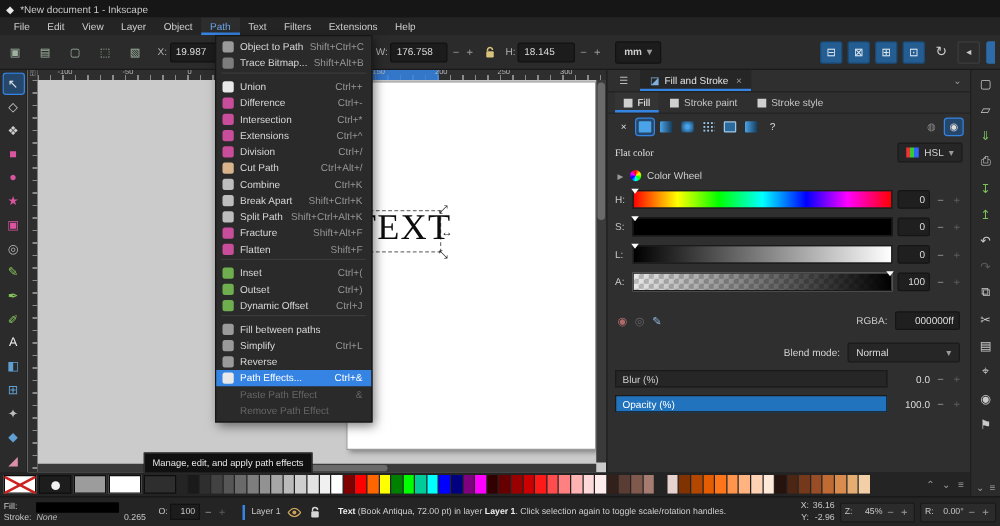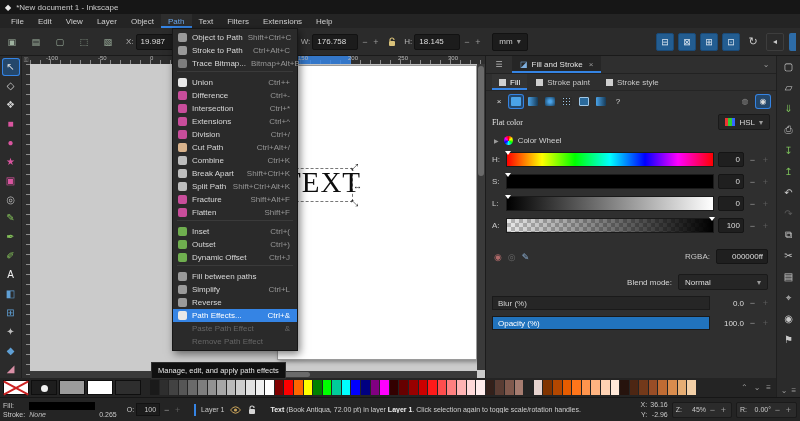--- a/index.html
+++ b/index.html
@@ -19,21 +19,21 @@
   .mb-item.active { color:#6aa5e8; box-shadow:inset 0 -2px 0 #3584e4; background:#2d2d2d; }
 
   
   #toolbar { left:0; top:28px; width:800px; height:28px; background:#2b2b2b; border-bottom:1px solid #1a1a1a; display:flex; align-items:center; gap:4px; padding:0 4px; }
   .tb-ico { width:16px; height:16px; display:flex; align-items:center; justify-content:center; color:#9fb3a0; font-size:9px; border-radius:2px; }
   .fieldgrp { display:flex; align-items:center; gap:2px; margin-left:6px; }
   .fieldgrp .lbl { color:#b5b5b5; }
   .numbox { background:#1c1c1c; border:1px solid #121212; color:#ddd; width:46px; height:16px; display:flex; align-items:center; padding-left:4px; border-radius:2px; }
   .spin { color:#9a9a9a; width:9px; text-align:center; font-size:9px; }
   .spin.dim { color:#5c5c5c; }
-  .unitbox { background:#1c1c1c; border:1px solid #121212; height:18px; display:flex; align-items:center; gap:4px; padding:0 6px; border-radius:2px; color:#ccc; margin-left:6px; }
+  .unitbox { background:#1c1c1c; border:1px solid #121212; height:18px; display:flex; align-items:center; gap:4px; padding:0 6px; border-radius:2px; color:#ccc; margin-left:6px;font-weight:bold; }
   .bluebtn { width:18px; height:18px; background:#235d91; border:1px solid #1a4a77; border-radius:2px; display:flex; align-items:center; justify-content:center; color:#dfe9f2; font-size:9px; }
   .toolbar-right { margin-left:auto; display:flex; align-items:center; gap:5px; }
   .ghostbtn { width:18px; height:18px; border:1px solid #3d3d3d; border-radius:2px; display:flex; align-items:center; justify-content:center; color:#c9c9c9; }
   .sliver { width:7px; height:18px; background:#2d6ca8; border-radius:2px 0 0 2px; }
 
   
   #toolbox { left:0; top:56px; width:22px; height:322px; background:#2b2b2b; border-right:1px solid #1f1f1f; display:flex; flex-direction:column; align-items:center; padding-top:2px; gap:1px; }
   .tool { width:18px; height:18px; display:flex; align-items:center; justify-content:center; font-size:10px; border-radius:3px; }
   .tool.active { background:#24476b; box-shadow:inset 0 0 0 1px #3584e4; }
 
@@ -61,21 +61,21 @@
   .mi-ic { width:9px; height:9px; border-radius:2px; flex:none; }
   .mi-label { color:#d8d8d8; white-space:nowrap; flex:1; }
   .mi-sc { color:#969696; white-space:nowrap; }
   .mi.active { background:#3584e4; }
   .mi.active .mi-label, .mi.active .mi-sc { color:#fff; }
   .mi.disabled .mi-label, .mi.disabled .mi-sc { color:#666; }
   .mi.sep { height:5px; }
   .mi.sep { border-bottom:1px solid #3a3a3a; margin:0 4px 4px 4px; padding:0; height:2px; }
 
   
-  #tooltip { left:115px; top:362px; background:#101010; border:1px solid #2f2f2f; color:#e6e6e6; padding:3px 6px; z-index:50; font-size:7.5px;margin-left:36px; }
+  #tooltip { left:115px; top:362px; background:#101010; border:1px solid #2f2f2f; color:#e6e6e6; padding:3px 6px; z-index:50; font-size:7.5px; }
 
   
   #dock { left:485px; top:56px; width:291px; height:322px; background:#2f2f2f; border-left:1px solid #1c1c1c; }
   #dock-tabs { height:18px; display:flex; align-items:stretch; border-bottom:1px solid #222; }
   .dock-menu-ico { width:26px; display:flex; align-items:center; justify-content:center; color:#bbb; }
   .dock-tab { display:flex; align-items:center; gap:4px; padding:0 8px; background:#262626; box-shadow:inset 0 -2px 0 #3584e4; color:#e2e2e2; }
   .dock-tab .ticon { color:#7fb0e0; }
   .dock-tab .tclose { color:#9a9a9a; margin-left:2px; }
   .dock-chevron { margin-left:auto; width:20px; display:flex; align-items:center; justify-content:center; color:#9a9a9a; }
   #fs-tabs { height:17px; display:flex; gap:2px; padding:0 6px; align-items:stretch; border-bottom:1px solid #252525; }
@@ -584,30 +584,25 @@
 </div>
 
 <div id="path-menu" class="abs">
 
     <div class="mi">
       <span class="mi-ic" style="background: rgb(154, 154, 154);"></span>
       <span class="mi-label">Object to Path</span>
       <span class="mi-sc">Shift+Ctrl+C</span>
     </div>
 
-    <div class="mi">
-      <span class="mi-ic" style="background: rgb(154, 154, 154);"></span>
-      <span class="mi-label">Stroke to Path</span>
-      <span class="mi-sc">Ctrl+Alt+C</span>
-    </div>
 
     <div class="mi">
       <span class="mi-ic" style="background: rgb(125, 125, 125);"></span>
       <span class="mi-label">Trace Bitmap...</span>
-      <span class="mi-sc">Bitmap+Alt+B</span>
+      <span class="mi-sc">Shift+Alt+B</span>
     </div>
 
     <div class="mi sep">
       
       
       
     </div>
 
     <div class="mi">
       <span class="mi-ic" style="background: rgb(232, 232, 232);"></span>

